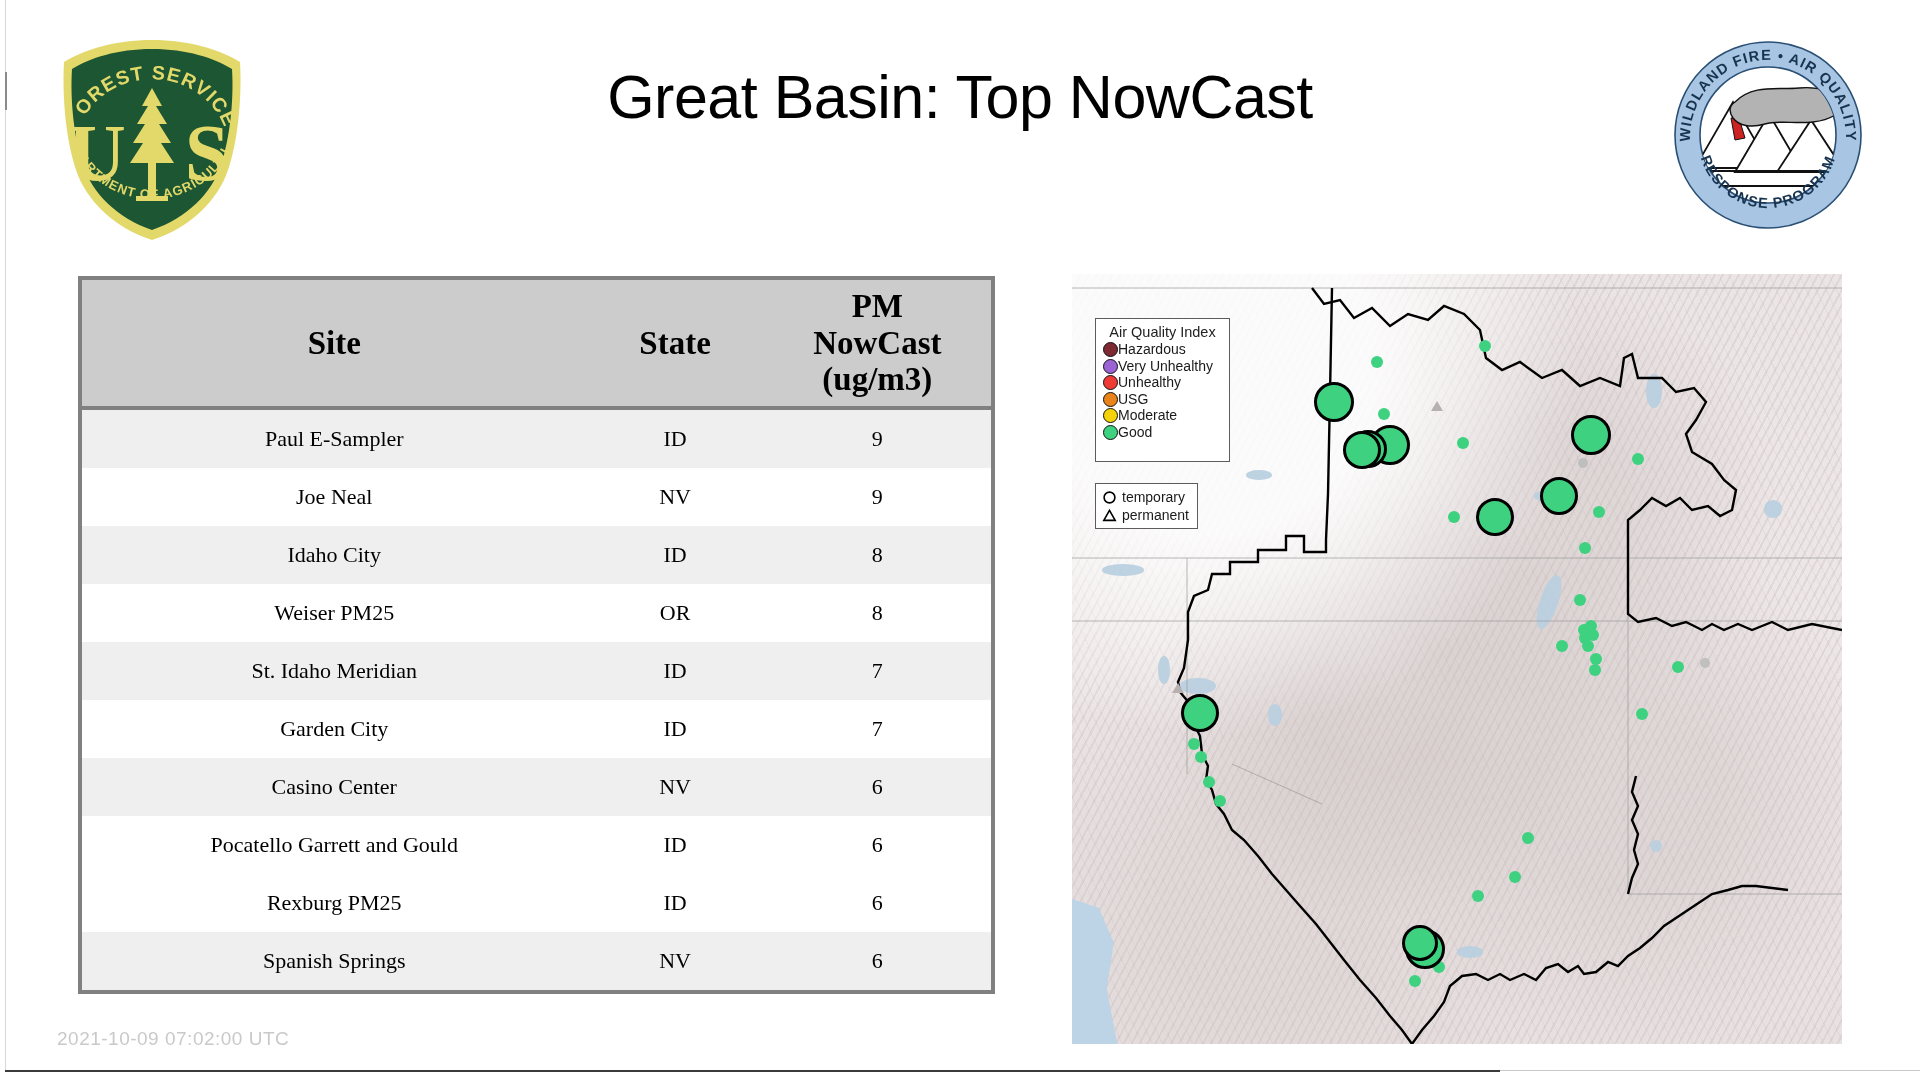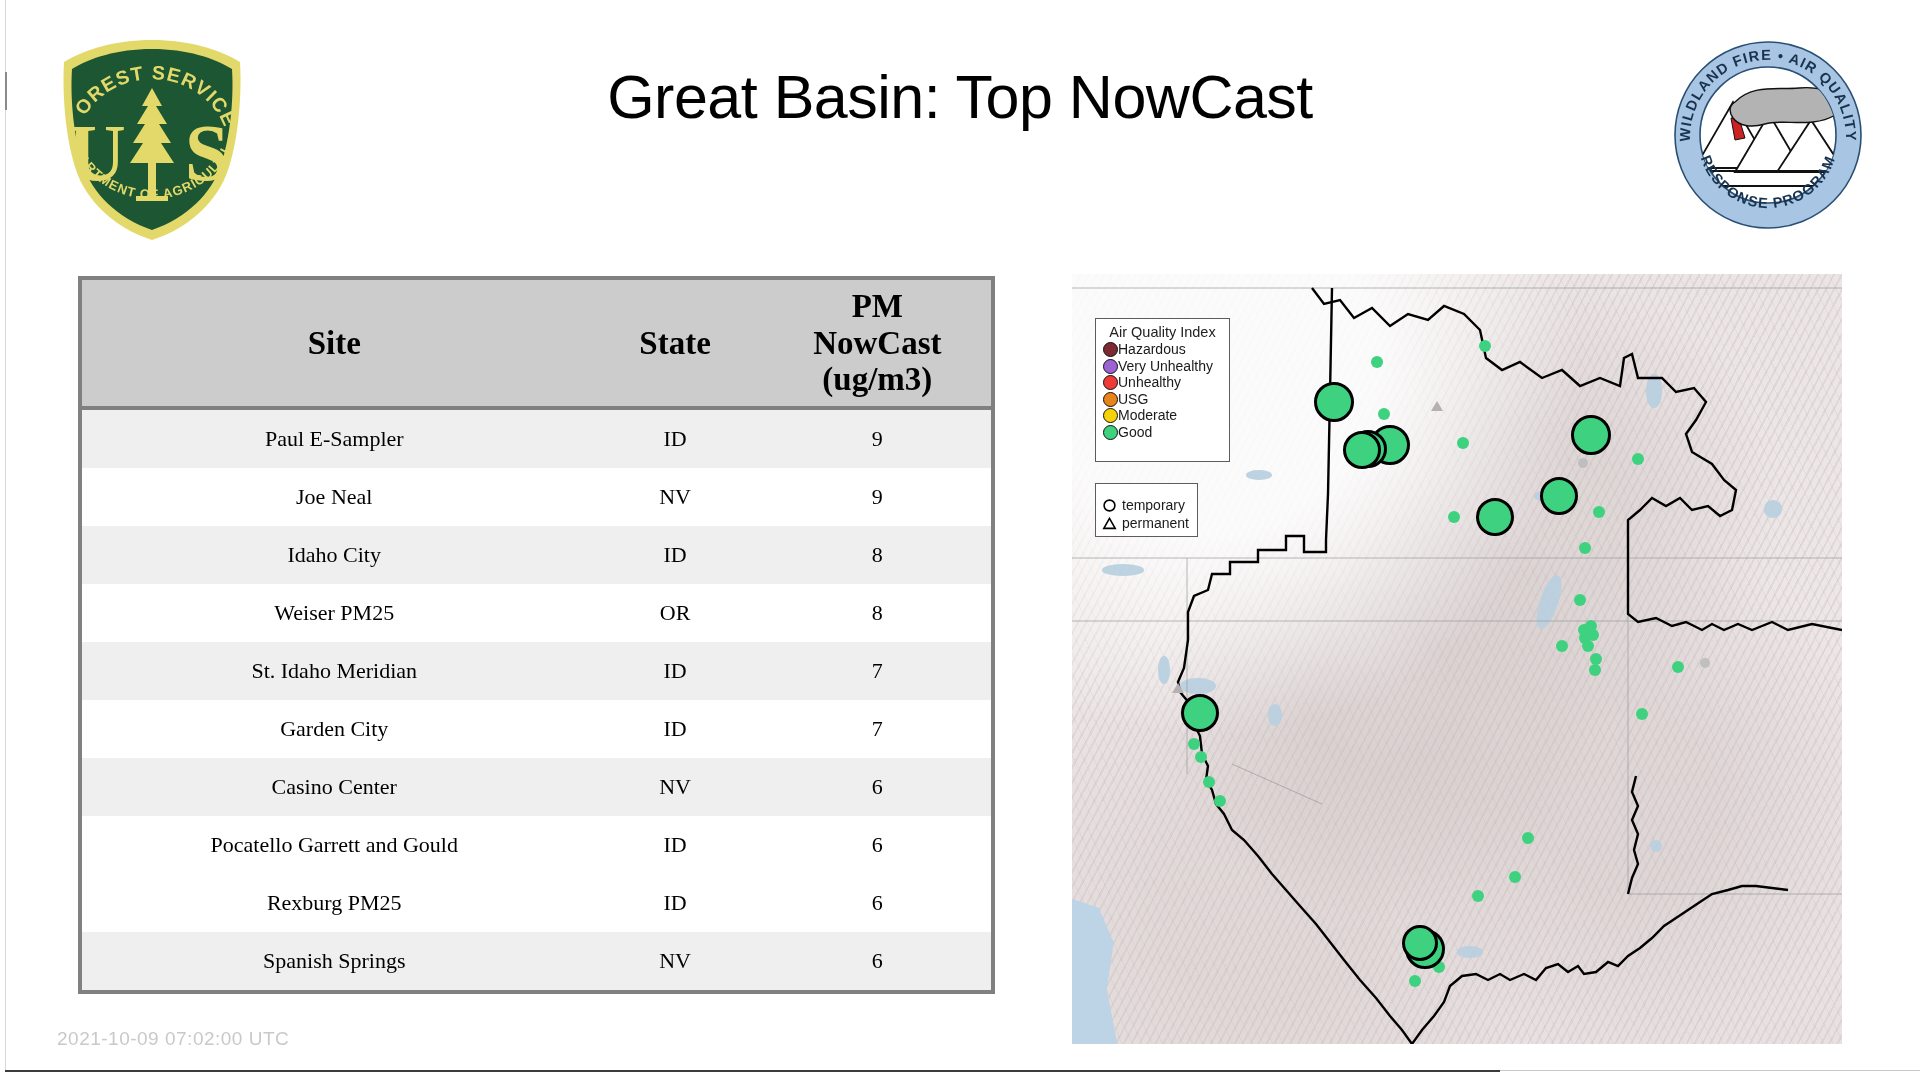--- a/index.html
+++ b/index.html
@@ -214,21 +214,21 @@
     color: #1a1a1a;
     white-space: nowrap;
     line-height: 1;
   }
   #site-type-legend {
     position: absolute;
     left: 23px; top: 209px;
     width: 103px;
     background: #ffffff;
     border: 1.6px solid #5c5c5c;
-    padding: 12px 5px 4px 6px;
+    padding: 4px 5px 4px 6px;
     box-sizing: border-box;
     z-index: 6;
   }
   .sitetype-row {
     display: flex;
     align-items: center;
     gap: 5px;
     height: 18px;
   }
   .sitetype-label {

